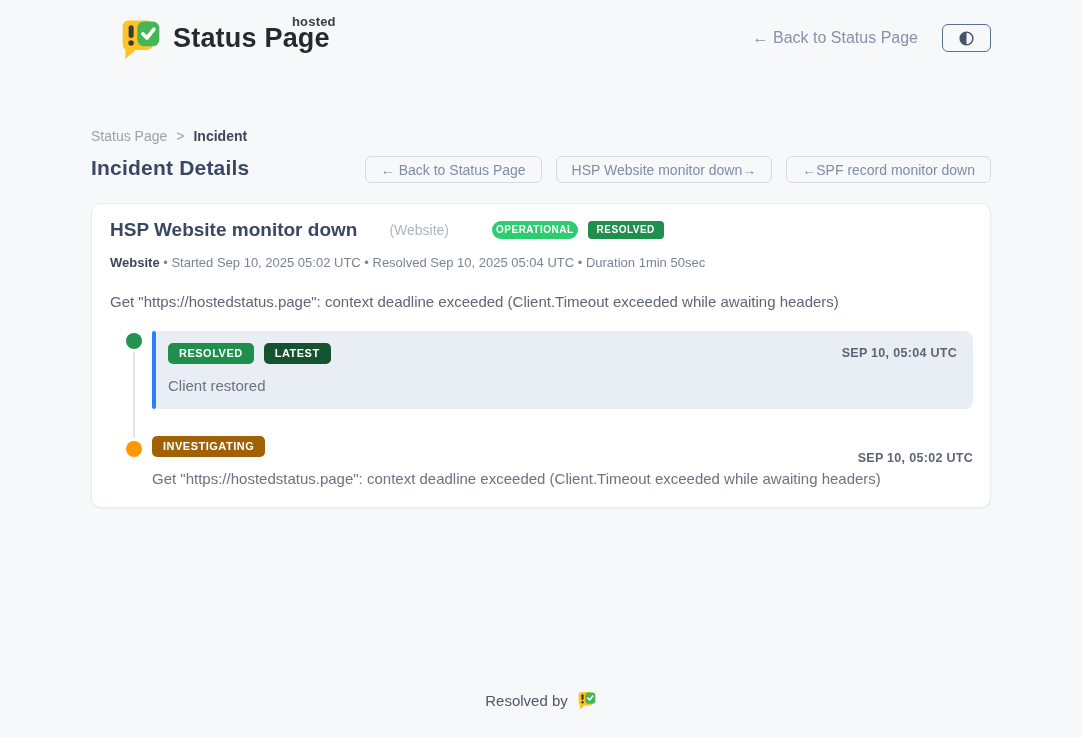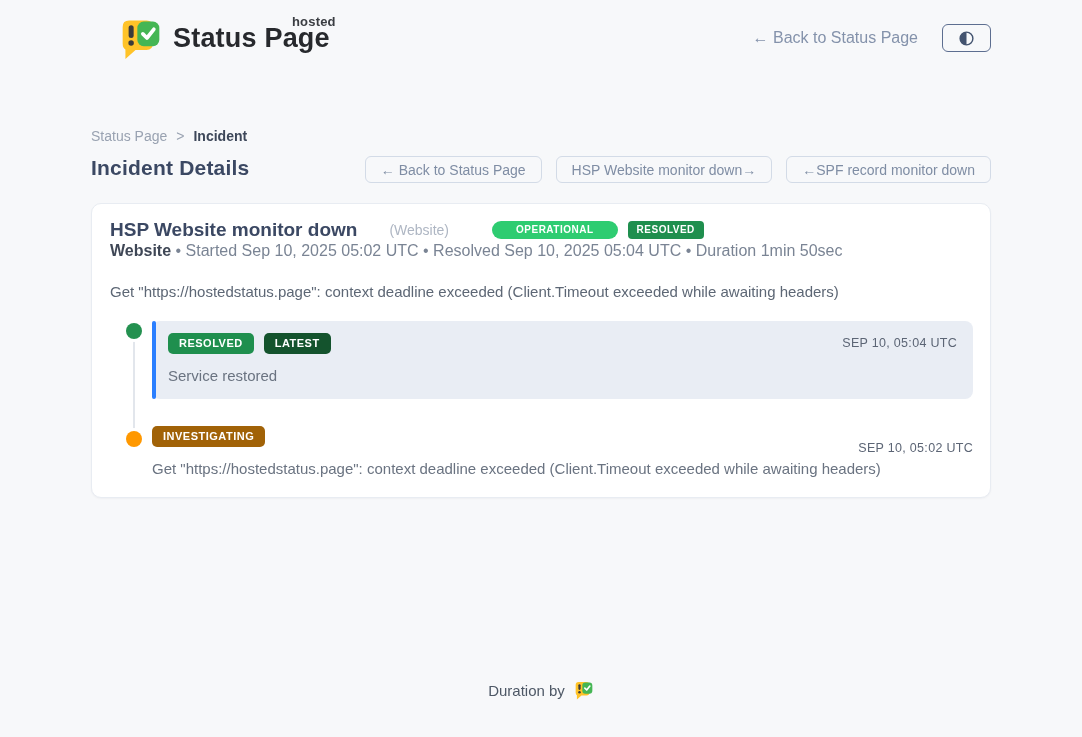--- a/index.html
+++ b/index.html
@@ -55,23 +55,23 @@
     padding: 15px 17px 20px 18px; min-height: 276px;
   }
   .card-head { display: flex; align-items: center; gap: 26px; }
   .incident-title { font-size: 19px; font-weight: 700; color: #3b4863; }
   .incident-component { font-size: 14px; font-weight: 400; color: #aeb6c3; margin-left: 6px; }
   .badges-head { display: flex; align-items: center; gap: 10px; margin-left: 17px; }
   .badge {
     display: inline-block; color: #fff; font-weight: 700; text-transform: uppercase;
     letter-spacing: 0.5px; line-height: 1;
   }
-  .badge-operational { background: #2ecc71; font-size: 10px; padding: 4px 24px 4px; border-radius: 999px; }
+  .badge-operational { background: #2ecc71; font-size: 10px; padding: 4px 4px 4px; border-radius: 999px; }
   .badge-resolved-sm { background: #1f8f4e; font-size: 10px; padding: 4px 9px; border-radius: 4px; }
-  .meta-line { margin-top: 1px; font-size: 16px; color: #7a8494; }
+  .meta-line { margin-top: 14px; font-size: 13px; color: #7a8494; }
   .meta-line b { color: #3f4756; font-weight: 700; }
   .description { margin-top: 23px; font-size: 15px; color: #5d6775; }
 
   
   .timeline { margin-top: 21px; position: relative; padding-left: 42px; }
   .tl-line { position: absolute; left: 23px; top: 11px; height: 100px; width: 2px; background: #e2e6ec; }
   .tl-entry { position: relative; }
   .tl-dot {
     position: absolute; left: -26px; width: 16px; height: 16px; border-radius: 50%;
     box-shadow: 0 0 0 3px #ffffff;
@@ -84,21 +84,21 @@
   .entry-highlight::before {
     content: ""; position: absolute; left: 0; top: 0; bottom: 0; width: 4px;
     background: #2b7fff; border-radius: 4px;
   }
   .badge-row { display: flex; align-items: center; gap: 10px; }
   .badge-lg { font-size: 11px; padding: 5px 11px; border-radius: 5px; }
   .bg-green { background: #1f8f4e; }
   .bg-blue { background: #14532d; }
   .bg-orange { background: #a16207; }
   .tl-timestamp {
-    position: absolute; font-size: 12.5px; font-weight: 400; color: #5c6575; letter-spacing: 0.3px;
+    position: absolute; font-size: 12.5px; font-weight: 700; color: #5c6575; letter-spacing: 0.3px;
   }
   .ts-1 { right: 16px; top: 15px; }
   .ts-2 { right: 0; top: 3px; margin-top: 12px; }
   .tl-message { margin-top: 13px; font-size: 15px; color: #6a7381; }
   .entry-second { margin-top: 27px; }
 
   
   .footer { text-align: center; margin-top: 182px; }
   .powered { font-size: 15px; color: #4e5866; display: inline-flex; align-items: center; gap: 9px; cursor: pointer; }
   .powered svg { width: 20px; height: 20px; display: block; }
@@ -166,37 +166,37 @@
     <div class="timeline">
       <div class="tl-line"></div>
 
       <div class="tl-entry entry-highlight">
         <span class="tl-dot dot-green"></span>
         <div class="badge-row">
           <span class="badge badge-lg bg-green">RESOLVED</span>
           <span class="badge badge-lg bg-blue">LATEST</span>
         </div>
         <span class="tl-timestamp ts-1">SEP 10, 05:04 UTC</span>
-        <div class="tl-message">Service restored</div>
+        <div class="tl-message">Client restored</div>
       </div>
 
       <div class="tl-entry entry-second">
         <span class="tl-dot dot-orange"></span>
         <div class="badge-row">
           <span class="badge badge-lg bg-orange">INVESTIGATING</span>
         </div>
         <span class="tl-timestamp ts-2">SEP 10, 05:02 UTC</span>
         <div class="tl-message">Get "https://hostedstatus.page": context deadline exceeded (Client.Timeout exceeded while awaiting headers)</div>
       </div>
     </div>
   </div>
 
   <div class="footer">
     <div class="powered">
-      <span>Duration by</span>
+      <span>Resolved by</span>
       <svg viewBox="0 0 48 48">
         <path d="M11 5 H30 Q37 5 37 12 V30 Q37 37 30 37 H18 L7 47 L7 36.5 Q4 35 4 30 V12 Q4 5 11 5 Z" fill="#ffc328"></path>
         <rect x="20" y="6" width="24" height="27" rx="7" fill="#45b654"></rect>
         <rect x="10.5" y="10" width="5.5" height="14" rx="2.75" fill="#3b3b3b"></rect>
         <circle cx="13.2" cy="29.5" r="3" fill="#3b3b3b"></circle>
         <polyline points="26,19.5 30.5,24 38,14.5" fill="none" stroke="#ffffff" stroke-width="4" stroke-linecap="round" stroke-linejoin="round"></polyline>
       </svg>
     </div>
   </div>
 

